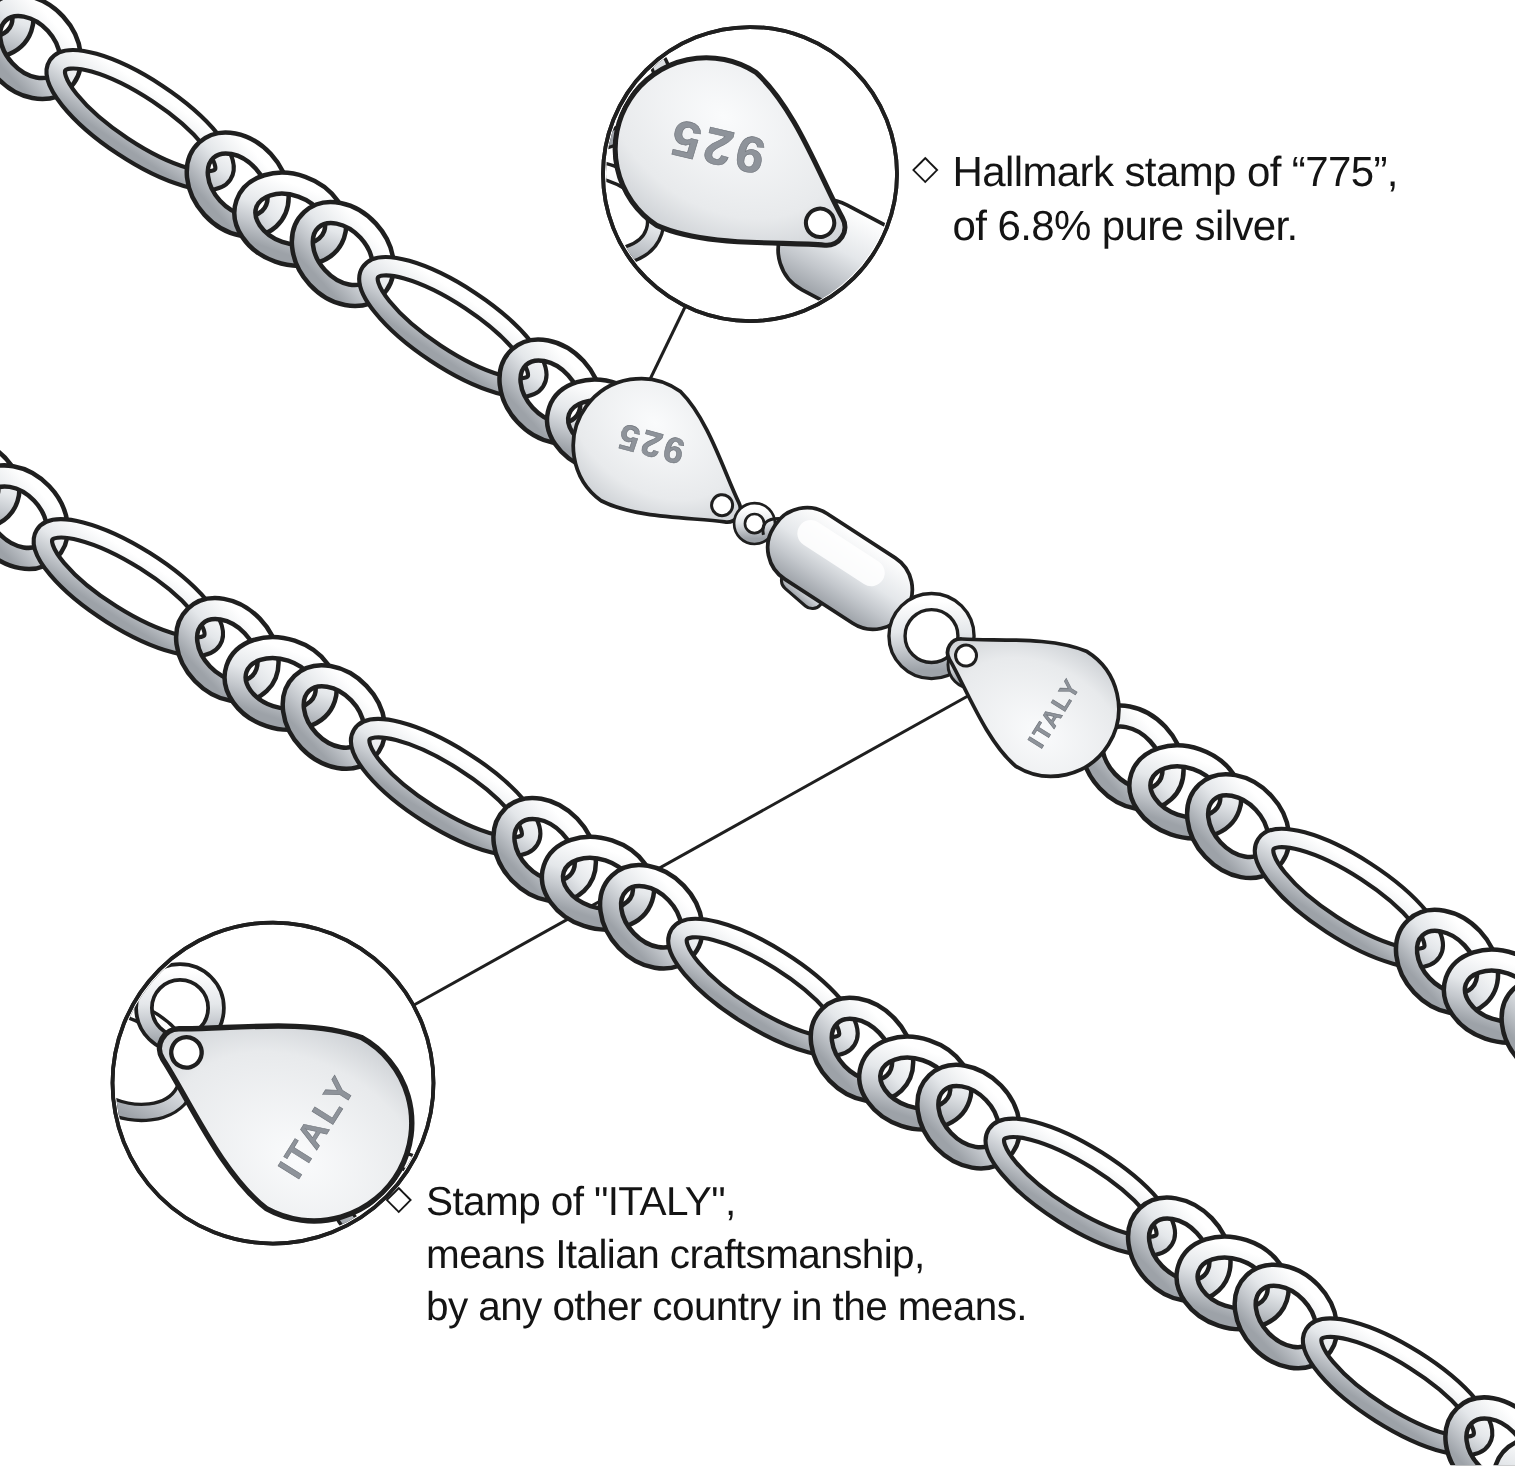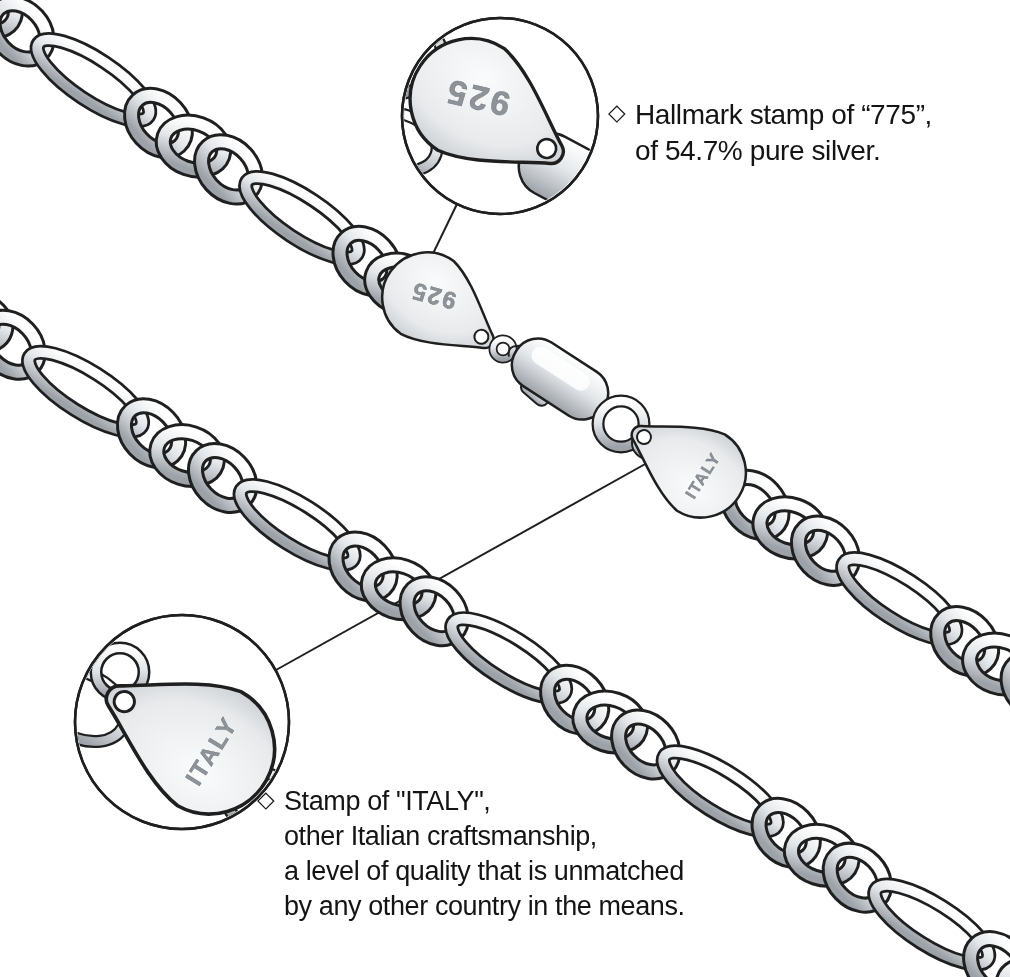--- a/index.html
+++ b/index.html
@@ -186,24 +186,23 @@
           </g>
         <text class="stamp-text" transform="translate(213 752) rotate(-58)" font-size="24" letter-spacing="2" text-anchor="middle" dominant-baseline="middle">ITALY</text>
       </g>
       <circle cx="182" cy="722" r="107" fill="none" stroke="#1f1f1f" stroke-width="2.5"></circle>
     </g>
   </svg>
 
   <div class="note note-hallmark">
     <span class="bullet">◇</span>
     <div class="nline">Hallmark stamp of “775”,</div>
-    <div class="nline">of 54.7% pure silver.</div>
+    <div class="nline">of 6.8% pure silver.</div>
   </div>
 
   <div class="note note-italy">
     <span class="bullet">◇</span>
     <div class="nline">Stamp of "ITALY",</div>
-    <div class="nline">other Italian craftsmanship,</div>
-    <div class="nline">a level of quality that is unmatched</div>
+    <div class="nline">means Italian craftsmanship,</div>
     <div class="nline">by any other country in the means.</div>
   </div>
 
 </div>
 
 </body></html>

